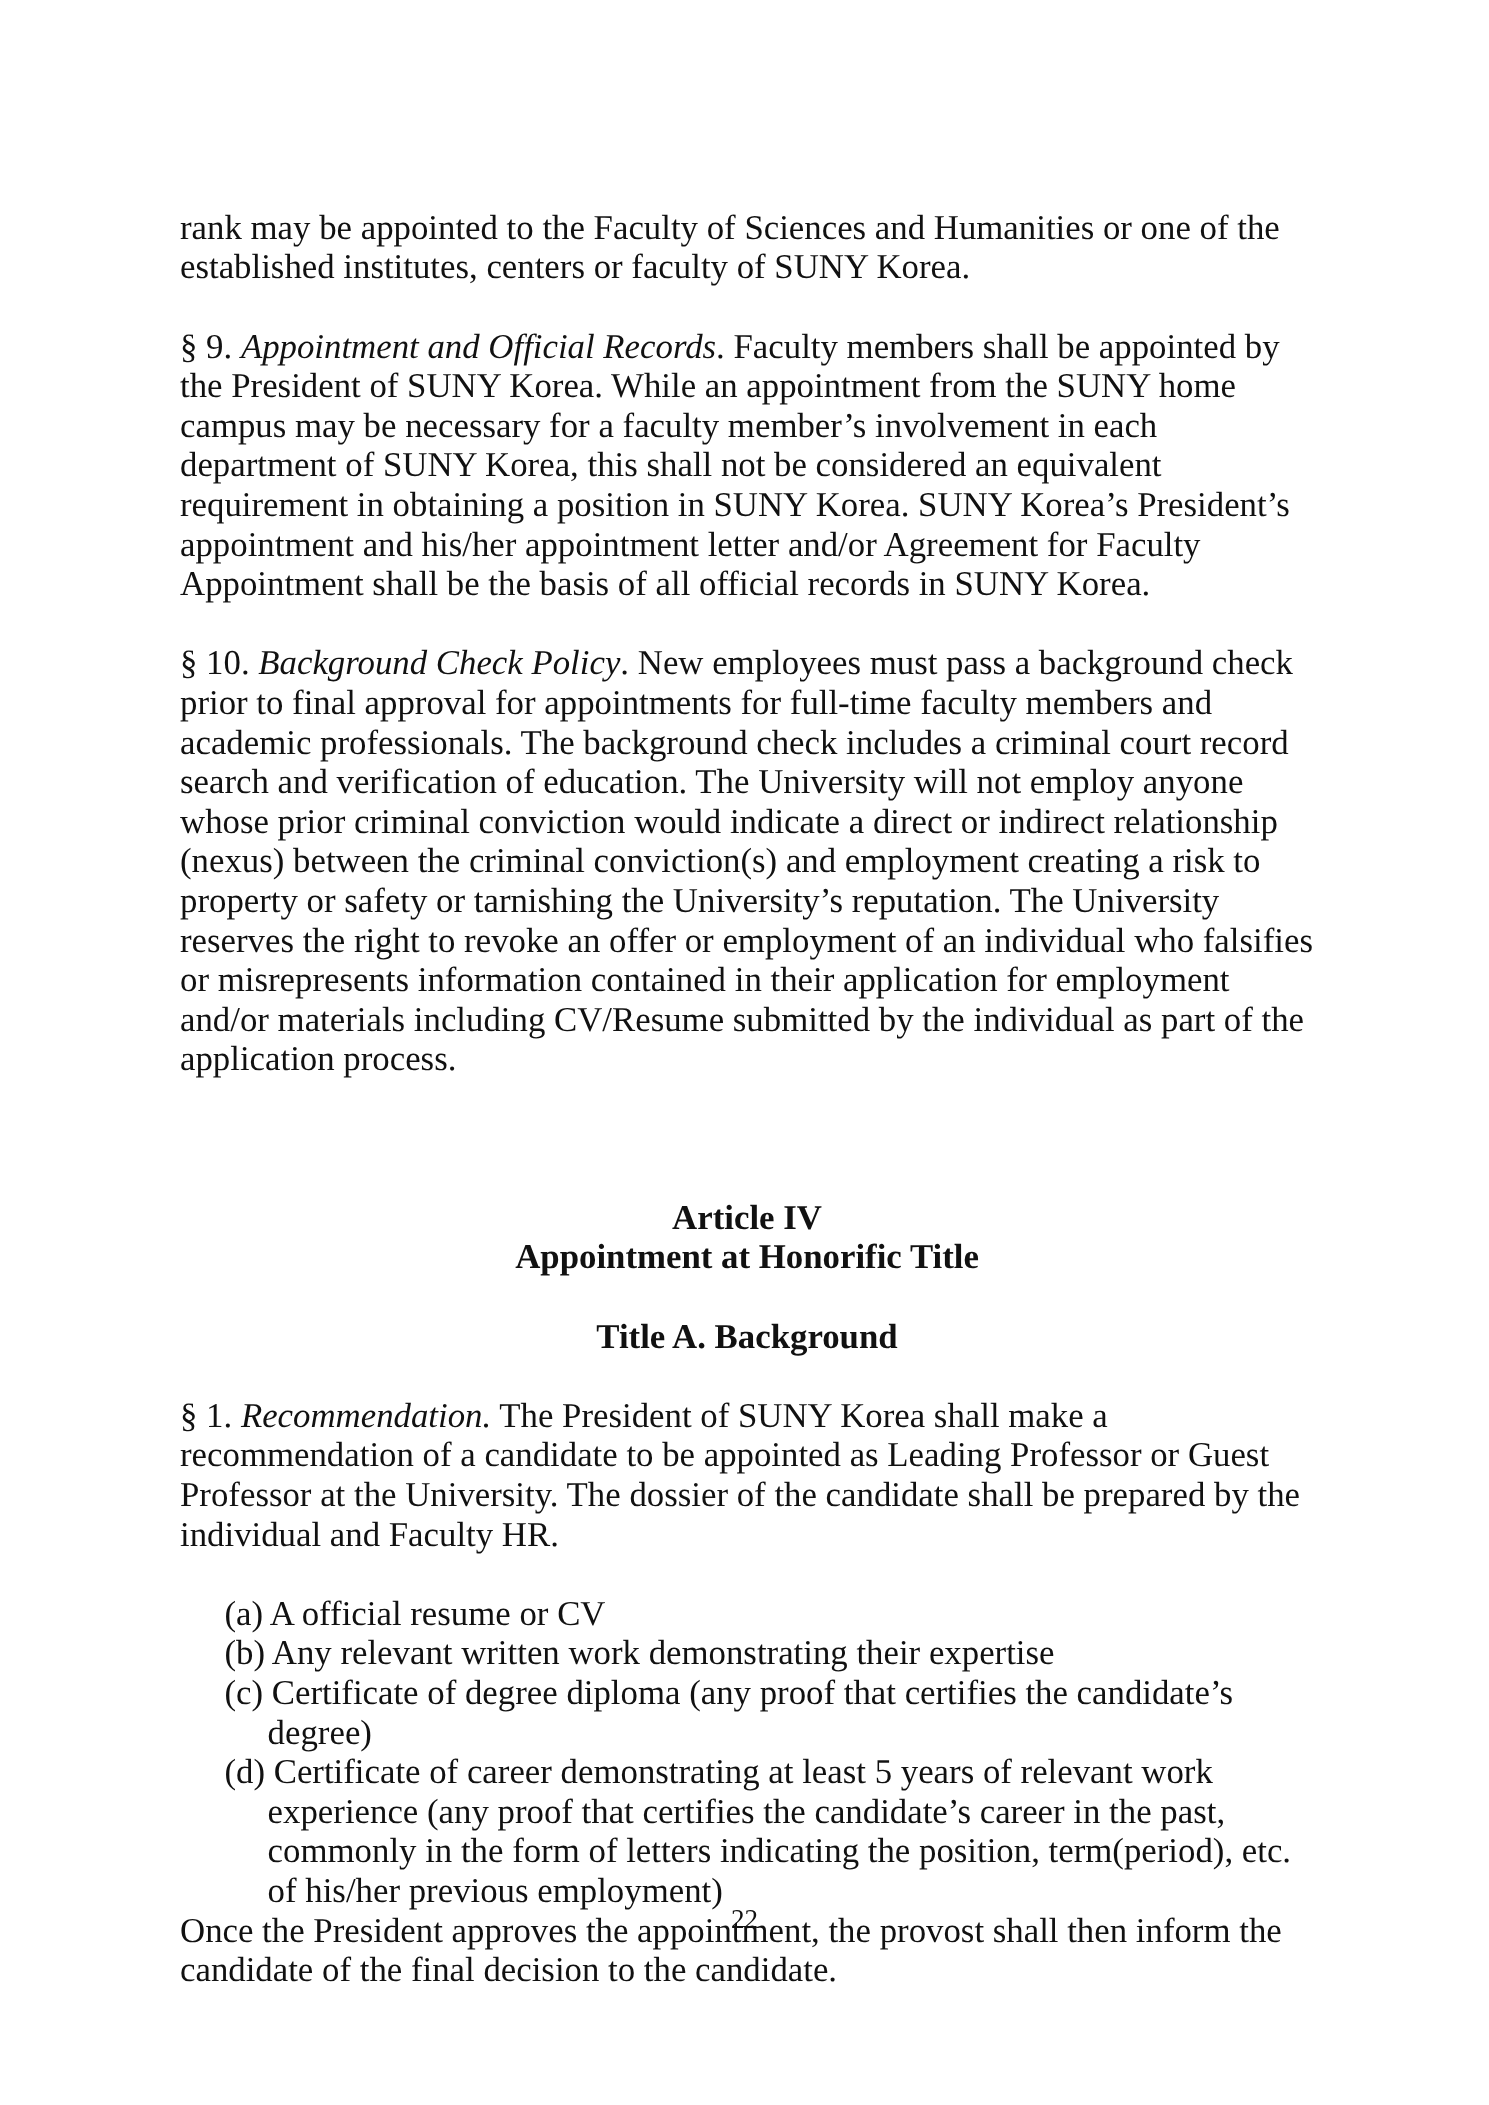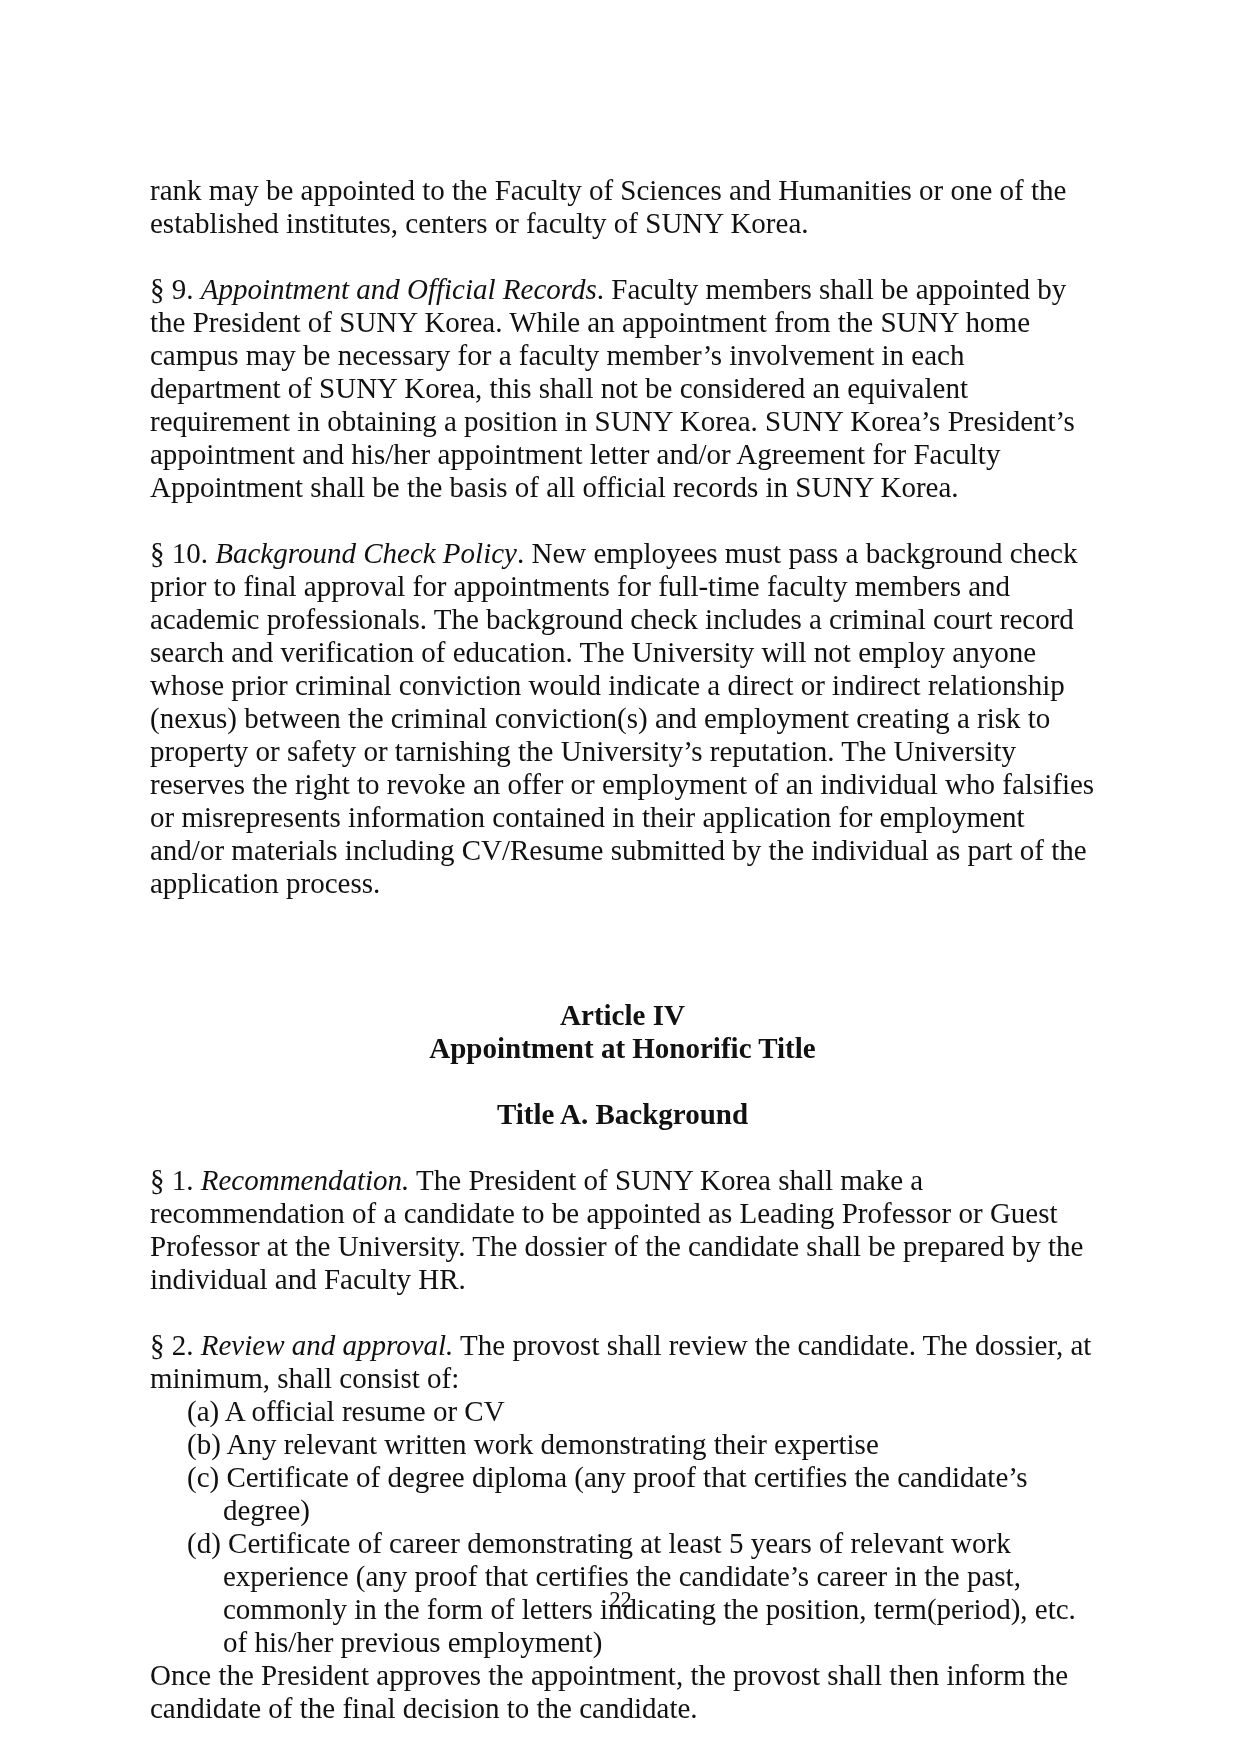--- a/index.html
+++ b/index.html
@@ -34,21 +34,20 @@
   <p class="para"><span>§ 10.</span> <em>Background Check Policy</em><span>. New employees must pass a background check prior to final approval for appointments for full-time faculty members and academic professionals. The background check includes a criminal court record search and verification of education. The University will not employ anyone whose prior criminal conviction would indicate a direct or indirect relationship (nexus) between the criminal conviction(s) and employment creating a risk to property or safety or tarnishing the University’s reputation. The University reserves the right to revoke an offer or employment of an individual who falsifies or misrepresents information contained in their application for employment and/or materials including CV/Resume submitted by the individual as part of the application process.</span></p>
 
   <div class="gap-big"></div>
 
   <p class="heading">Article IV</p>
   <p class="heading para">Appointment at Honorific Title</p>
   <p class="heading para">Title A. Background</p>
 
   <p class="para"><span>§ 1.</span> <em>Recommendation.</em><span> The President of SUNY Korea shall make a recommendation of a candidate to be appointed as Leading Professor or Guest Professor at the University.  The dossier of the candidate shall be prepared by the individual and Faculty HR.</span></p>
 
-  <p class="tight"><span>§ 2.</span> <em>Review and approval.</em><span> The provost shall review the candidate. The dossier, at minimum, shall consist of:</span></p>
   <ul class="list para">
     <li>(a) A official resume or CV</li>
     <li>(b) Any relevant written work demonstrating their expertise</li>
     <li>(c) Certificate of degree diploma (any proof that certifies the candidate’s degree)</li>
     <li>(d) Certificate of career demonstrating at least 5 years of relevant work experience (any proof that certifies the candidate’s career in the past, commonly in the form of letters indicating the position, term(period), etc. of his/her previous employment)</li>
   </ul>
 
   <p class="para">Once the President approves the appointment, the provost shall then inform the candidate of the final decision to the candidate.</p>
 </div>
 

